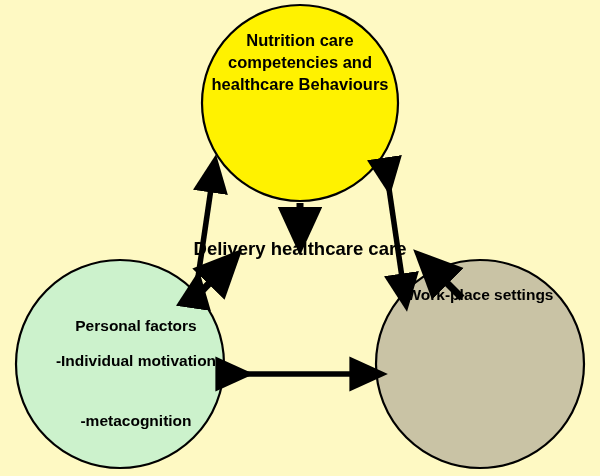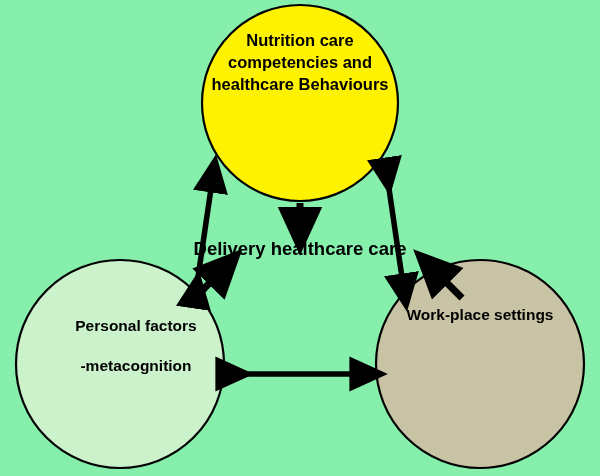--- a/index.html
+++ b/index.html
@@ -4,21 +4,21 @@
 <style>
   html, body {
     margin: 0;
     padding: 0;
     background: #ffffff;
   }
   #canvas {
     position: relative;
     width: 600px;
     height: 476px;
-    background: #86efac;
+    background: #fef9c3;
     font-family: "Liberation Sans", sans-serif;
     overflow: hidden;
   }
   svg.diagram-layer {
     position: absolute;
     left: 0;
     top: 0;
     width: 600px;
     height: 476px;
   }
@@ -46,21 +46,21 @@
   #label-left .sub {
     display: block;
     margin-top: 14px;
   }
   #label-left .sub2 {
     display: block;
     margin-top: 19px;
   }
   #label-right {
     left: 392px;
-    top: 305px;
+    top: 285px;
     width: 176px;
     font-size: 15.5px;
   }
   #label-center {
     position: absolute;
     left: 150px;
     top: 238px;
     width: 300px;
     text-align: center;
     font-weight: bold;
@@ -95,20 +95,21 @@
 
     <line x1="196" y1="297" x2="224" y2="268" stroke="#000000" stroke-width="7" marker-end="url(#arrowhead)"></line>
 
     <line x1="462" y1="298" x2="432" y2="268" stroke="#000000" stroke-width="7" marker-end="url(#arrowhead)"></line>
   </svg>
 
   <div class="node-label" id="label-top">Nutrition care competencies and healthcare Behaviours</div>
 
   <div class="node-label" id="label-left">
     <span>Personal factors</span>
+    <span class="sub">-Individual motivation</span>
     <span class="sub2">-metacognition</span>
   </div>
 
   <div class="node-label" id="label-right">Work-place settings</div>
 
   <div id="label-center">Delivery healthcare care</div>
 
 </div>
 
 </body></html>

